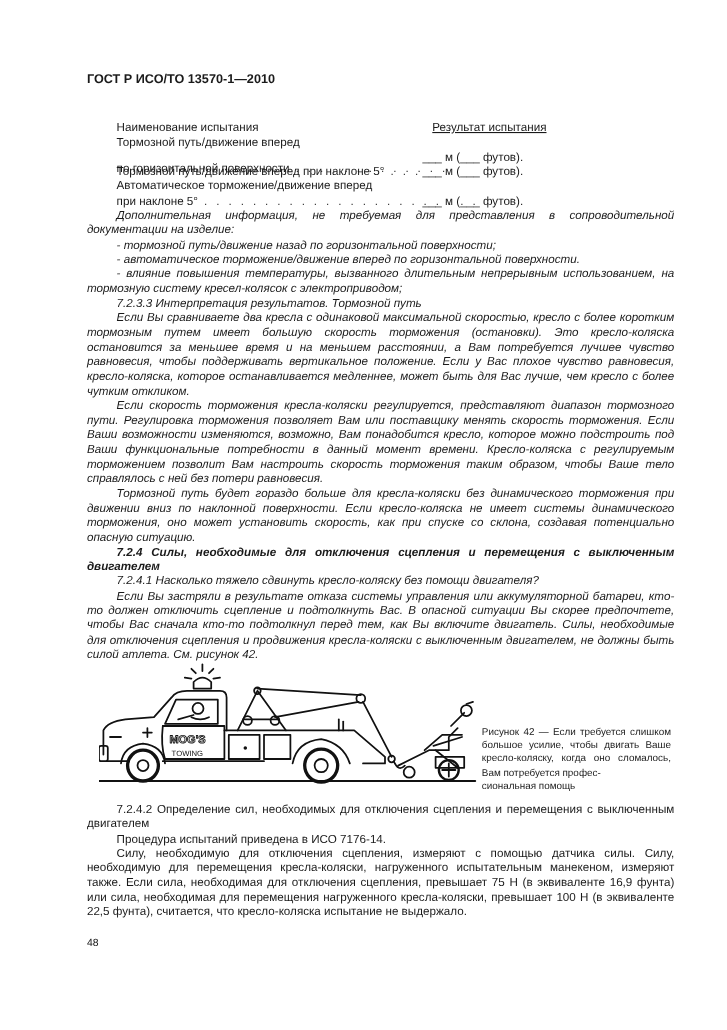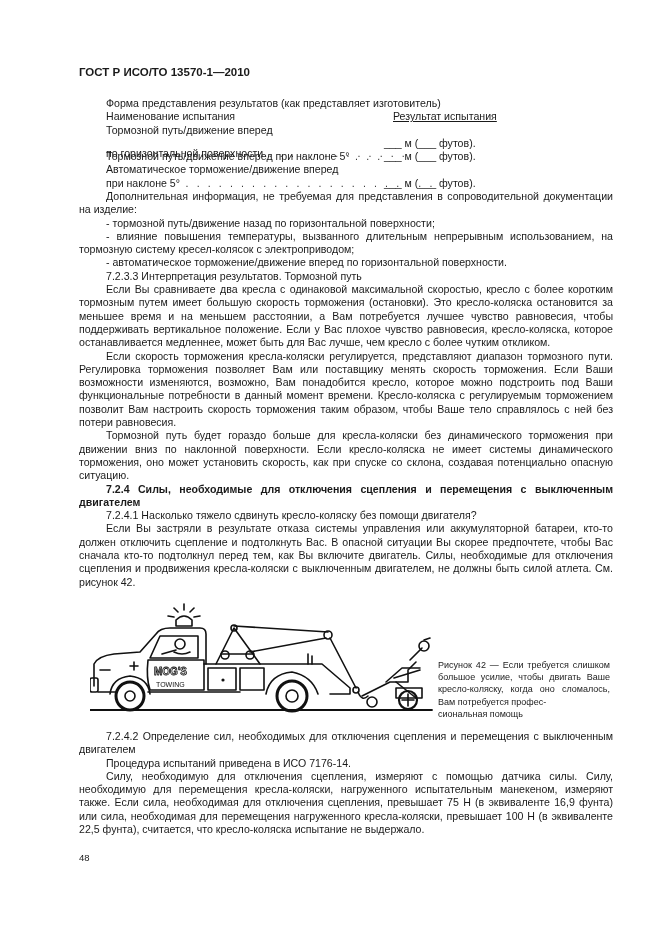--- a/index.html
+++ b/index.html
@@ -19,46 +19,45 @@
   .pgnum { position: absolute; left: 79px; top: 852px; font-size: 9.5px; }
   .res-col { position: absolute; left: 393px; text-decoration: underline; }
 </style>
 </head>
 <body>
 
 <div class="page">
 
   <div class="hdr">ГОСТ Р ИСО/ТО 13570-1—2010</div>
 
-  <div class="ln" style="left:106px; top:97px;">Форма представления результатов (как представляет изготовитель)</div>
   <div class="ln" style="left:106px; top:110px;">Наименование испытания</div>
   <div class="ln res-col" style="top:110px;">Результат испытания</div>
 
   <div class="ln" style="left:106px; top:124px;">Тормозной путь/движение вперед</div>
   <div class="ln" style="left:106px; top:147px;">
     <span>по горизонтальной поверхности</span><span class="dots"> . . . . . . . . . . . . . </span>
   </div>
   <div class="ln" style="left:384px; top:137px;">___ м (___ футов).</div>
 
   <div class="ln" style="left:106px; top:150px;text-align:right;">
     <span>Тормозной путь/движение вперед при наклоне 5°</span><span class="dots"> . . . </span>
   </div>
   <div class="ln" style="left:384px; top:150px;">___ м (___ футов).</div>
 
   <div class="ln" style="left:106px; top:163px;">Автоматическое торможение/движение вперед</div>
   <div class="ln" style="left:106px; top:177px;">
     <span>при наклоне 5°</span><span class="dots"> . . . . . . . . . . . . . . . . . . . . . . . </span>
   </div>
   <div class="ln" style="left:384px; top:177px;">___ м (___ футов).</div>
 
-  <div class="blk" style="top:190px;">
+  <div class="blk" style="top:190px;font-style:italic;">
     <p class="p">Дополнительная информация, не требуемая для представления в сопроводительной документации на изделие:</p>
     <p class="p">- тормозной путь/движение назад по горизонтальной поверхности;</p>
+    <p class="p">- автоматическое торможение/движение вперед по горизонтальной поверхности.</p>
     <p class="p">- влияние повышения температуры, вызванного длительным непрерывным использованием, на тормозную систему кресел-колясок с электроприводом;</p>
-    <p class="p">- автоматическое торможение/движение вперед по горизонтальной поверхности.</p>
     <p class="p">7.2.3.3 Интерпретация результатов. Тормозной путь</p>
     <p class="p">Если Вы сравниваете два кресла с одинаковой максимальной скоростью, кресло с более коротким тормозным путем имеет большую скорость торможения (остановки). Это кресло-коляска остановится за меньшее время и на меньшем расстоянии, а Вам потребуется лучшее чувство равновесия, чтобы поддерживать вертикальное положение. Если у Вас плохое чувство равновесия, кресло-коляска, которое останавливается медленнее, может быть для Вас лучше, чем кресло с более чутким откликом.</p>
     <p class="p">Если скорость торможения кресла-коляски регулируется, представляют диапазон тормозного пути. Регулировка торможения позволяет Вам или поставщику менять скорость торможения. Если Ваши возможности изменяются, возможно, Вам понадобится кресло, которое можно подстроить под Ваши функциональные потребности в данный момент времени. Кресло-коляска с регулируемым торможением позволит Вам настроить скорость торможения таким образом, чтобы Ваше тело справлялось с ней без потери равновесия.</p>
     <p class="p">Тормозной путь будет гораздо больше для кресла-коляски без динамического торможения при движении вниз по наклонной поверхности. Если кресло-коляска не имеет системы динамического торможения, оно может установить скорость, как при спуске со склона, создавая потенциально опасную ситуацию.</p>
     <p class="p b">7.2.4 Силы, необходимые для отключения сцепления и перемещения с выключенным двигателем</p>
     <p class="p">7.2.4.1 Насколько тяжело сдвинуть кресло-коляску без помощи двигателя?</p>
     <p class="p">Если Вы застряли в результате отказа системы управления или аккумуляторной батареи, кто-то должен отключить сцепление и подтолкнуть Вас. В опасной ситуации Вы скорее предпочтете, чтобы Вас сначала кто-то подтолкнул перед тем, как Вы включите двигатель. Силы, необходимые для отключения сцепления и продвижения кресла-коляски с выключенным двигателем, не должны быть силой атлета. См. рисунок 42.</p>
   </div>
 
   <div class="fig">

